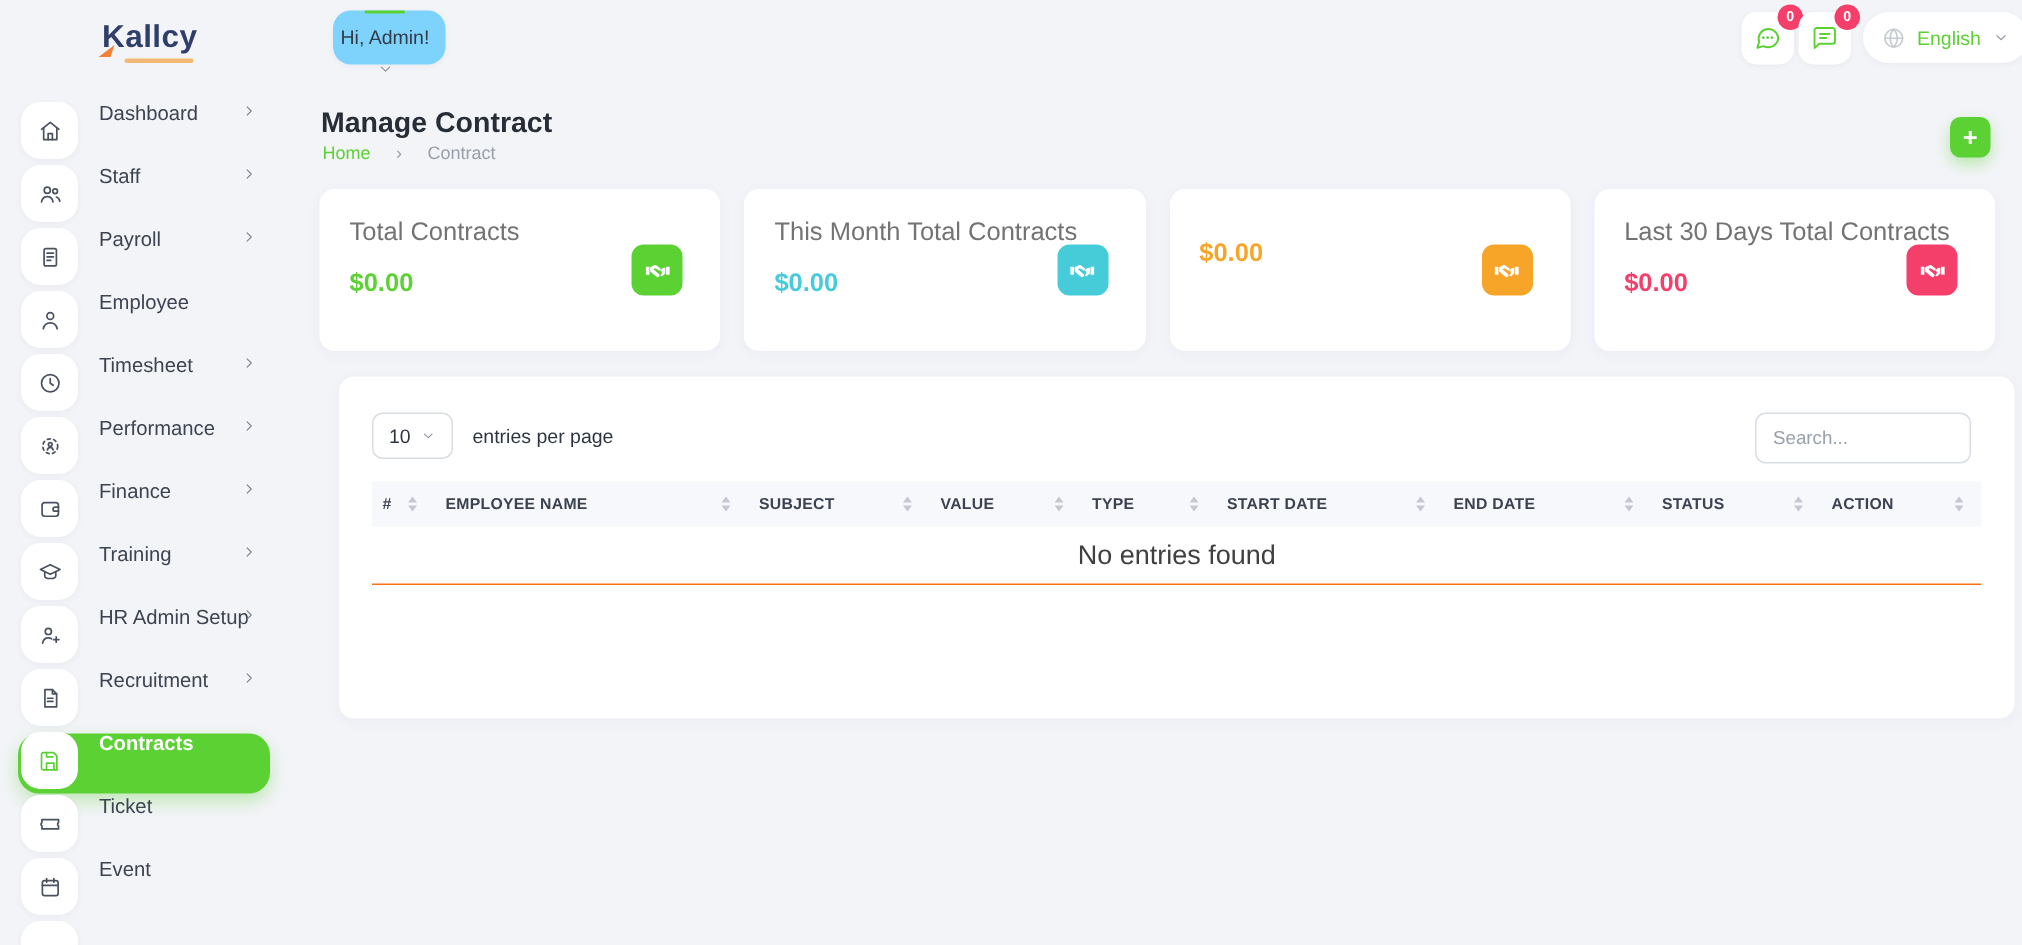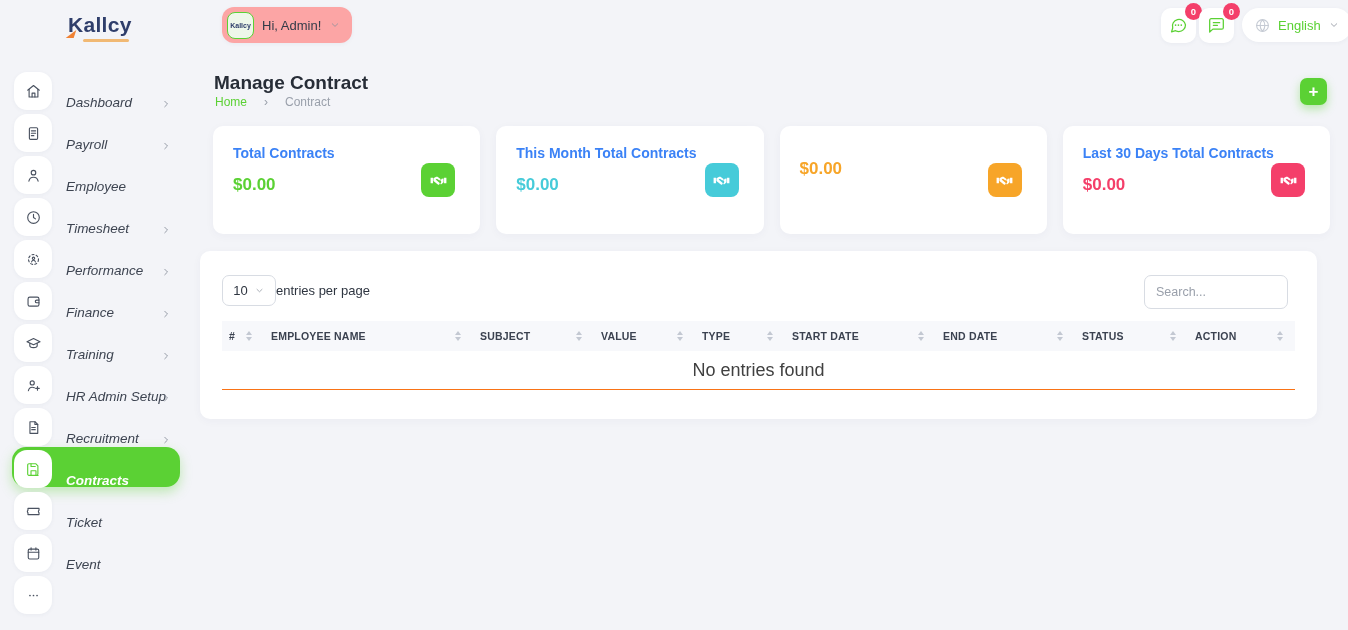--- a/index.html
+++ b/index.html
@@ -17,43 +17,43 @@
     stroke-linecap: round; stroke-linejoin: round;
   }
 
   
   .logo { position:absolute; left:68px; top:13px; }
   .logo-text { font-size:21px; font-weight:800; color:#2f3e6b; letter-spacing:.3px; position:relative; z-index:1; }
   .logo-arrow { position:absolute; left:-1px; top:17px; width:0; height:0;
     border-left:8px solid transparent; border-bottom:8px solid #f08235; transform:skewX(-18deg); }
   .logo-tagline { height:3px; width:46px; background:#f0a03c; opacity:.7; margin:2px 0 0 15px; border-radius:2px; }
 
-  .user-chip { position:absolute; left:222px; top:7px; height:36px; background:#fca5a5; border-radius:12px;
-    display:flex; align-items:center; gap:8px; padding:0 11px 0 5px; box-shadow:0 1px 4px rgba(40,50,90,.05); cursor:pointer; }
+  .user-chip { position:absolute; left:222px; top:7px; height:36px; background:#7dd3fc; border-radius:12px;
+    display:flex; align-items:center; gap:8px; padding:0 11px 0 5px; box-shadow:0 1px 4px rgba(40,50,90,.05); cursor:pointer;flex-direction:column; }
   .avatar { width:27px; height:27px; border-radius:8px; border:1.5px solid #5bd134; background:#eef7e9;
     display:flex; align-items:center; justify-content:center; overflow:hidden; }
   .avatar-text { font-size:7px; font-weight:800; color:#2f3e6b; }
   .greeting { font-size:13px; color:#333b48; }
   .chev { color:#8b919c; } .chev svg{ width:12px; height:12px; }
 
   .icon-btn { position:absolute; top:8px; width:35px; height:35px; background:#fff; border-radius:10px;
     display:flex; align-items:center; justify-content:center; cursor:pointer; box-shadow:0 1px 4px rgba(40,50,90,.05); }
   .icon-btn .btn-ic { color:#5bd134; } .icon-btn .btn-ic svg{ width:19px; height:19px; }
   .badge { position:absolute; top:-5px; right:-6px; min-width:17px; height:17px; padding:0 4px; border-radius:9px;
     background:#f43f6a; color:#fff; font-size:9.5px; font-weight:700; display:flex; align-items:center; justify-content:center; }
   #btn-chat { left:1161px; } #btn-notif { left:1199px; }
 
   .lang-pill { position:absolute; left:1242px; top:8px; height:34px; background:#fff; border-radius:17px;
     display:flex; align-items:center; gap:7px; padding:0 12px; cursor:pointer; box-shadow:0 1px 4px rgba(40,50,90,.05); }
   .globe { color:#c6cbd4; } .globe svg{ width:17px; height:17px; }
   .lang-label { font-size:13px; color:#5bd134; }
 
   
   .sidebar { position:absolute; left:0; top:68px; width:196px; }
-  .s-item { position:relative; height:42px; display:flex; align-items:flex-end; cursor:pointer;font-style:italic; }
+  .s-item { position:relative; height:42px; display:flex; align-items:flex-start; cursor:pointer; }
   .s-item.active::before { content:''; position:absolute; left:12px; right:16px; top:1px; bottom:1px;
     border-radius:14px; background:#5bd134; box-shadow:0 5px 12px rgba(91,209,52,.35); }
   .icon-box { width:38px; height:38px; margin-left:14px; background:#fff; border-radius:13px;
     display:flex; align-items:center; justify-content:center; color:#4a5260; position:relative; z-index:1;
     box-shadow:0 1px 4px rgba(40,50,90,.05); }
   .icon-box svg { width:17px; height:17px; }
   .s-item.active .icon-box { color:#5bd134; box-shadow:none; }
   .s-label { margin-left:14px; font-size:13.5px; color:#3d4451; position:relative; z-index:1; }
   .s-item.active .s-label { color:#fff; font-weight:700; }
   .s-chevron { position:absolute; right:24px; color:#7e8592; z-index:1; }
@@ -65,34 +65,34 @@
   .bc-home { color:#5bd134; cursor:pointer; }
   .bc-sep, .bc-current { color:#9aa0ab; }
   .add-btn { position:absolute; left:1300px; top:78px; width:27px; height:27px; border-radius:7px; background:#5bd134;
     color:#fff; font-size:17px; font-weight:600; display:flex; align-items:center; justify-content:center;
     cursor:pointer; box-shadow:0 4px 10px rgba(91,209,52,.4); }
 
   
   .cards { position:absolute; left:213px; top:126px; width:1117px; display:flex; gap:16px; }
   .card { flex:1; background:#fff; border-radius:10px; height:108px; position:relative; padding:19px 20px;
     box-shadow:0 2px 10px rgba(50,60,90,.04); }
-  .sc-title { font-size:14px; font-weight:700; color:#3b82f6; }
+  .sc-title { font-size:17px; font-weight:400; color:#737373; }
   .sc-value { font-size:17px; font-weight:700; margin-top:14px; }
   .sc-icon { position:absolute; right:25px; top:37px; width:34px; height:34px; border-radius:8px;
     display:flex; align-items:center; justify-content:center; }
   .sc-icon svg { width:19px; height:19px; }
 
   
-  .table-card { position:absolute; left:200px; top:251px; width:1117px; height:168px; background:#fff;
+  .table-card { position:absolute; left:226px; top:251px; width:1117px; height:228px; background:#fff;
     border-radius:10px; padding:24px 22px 0; box-shadow:0 2px 10px rgba(50,60,90,.04); }
   .controls { position:relative; height:31px; display:flex; align-items:center; }
   .page-size { width:54px; height:31px; border:1px solid #d8dce3; border-radius:7px; background:#fff;
     display:flex; align-items:center; justify-content:center; gap:6px; font-size:13px; color:#2e3540; cursor:pointer; }
   .page-size .chev svg{ width:11px; height:11px; }
-  .entries-label { font-size:13px; color:#2e3540; }
+  .entries-label { margin-left:13px; font-size:13px; color:#2e3540; }
   .search-input { position:absolute; right:7px; top:0; width:144px; height:31px; border:1px solid #d8dce3;
     border-radius:7px; padding:16px 11px; font-size:12.5px; color:#333b48; outline:none; background:#fff;
     font-family:"Liberation Sans", sans-serif; }
   .search-input::placeholder { color:#9aa0ab; }
 
   .thead { margin-top:15px; height:30px; background:#f7f8fb; display:grid; align-items:center;
     grid-template-columns:42px 209px 121px 101px 90px 151px 139px 113px 1fr; }
   .th { display:flex; align-items:center; justify-content:space-between; padding:0 12px 0 7px;
     font-size:10.5px; font-weight:700; color:#3b4250; text-transform:uppercase; letter-spacing:.2px; cursor:pointer; }
   .sort { display:flex; flex-direction:column; }
@@ -174,20 +174,38 @@
     <span class="s-chevron">
       <svg viewBox="0 0 24 24">
           <polyline points="9.5 6.5 15 12 9.5 17.5"></polyline>
         </svg>
     </span>
   </div>
     <div class="s-item">
     <span class="icon-box">
       <span class="s-ic stroke-ic">
           <svg viewBox="0 0 24 24">
+            <circle cx="9.2" cy="8.2" r="2.9"></circle>
+            <path d="M3.8 19.2c.6-3.1 2.7-4.9 5.4-4.9s4.8 1.8 5.4 4.9"></path>
+            <circle cx="16.6" cy="9.2" r="2.2"></circle>
+            <path d="M17.8 14.6c1.7.5 2.8 1.9 3.2 4"></path>
+          </svg>
+        </span>
+    </span>
+    <span class="s-label">Staff</span>
+    <span class="s-chevron">
+      <svg viewBox="0 0 24 24">
+          <polyline points="9.5 6.5 15 12 9.5 17.5"></polyline>
+        </svg>
+    </span>
+  </div>
+    <div class="s-item">
+    <span class="icon-box">
+      <span class="s-ic stroke-ic">
+          <svg viewBox="0 0 24 24">
             <rect x="6.2" y="3.8" width="11.6" height="16.4" rx="1.6"></rect>
             <path d="M9 8.2h6M9 11.6h6M9 15h3.5"></path>
           </svg>
         </span>
     </span>
     <span class="s-label">Payroll</span>
     <span class="s-chevron">
       <svg viewBox="0 0 24 24">
           <polyline points="9.5 6.5 15 12 9.5 17.5"></polyline>
         </svg>

